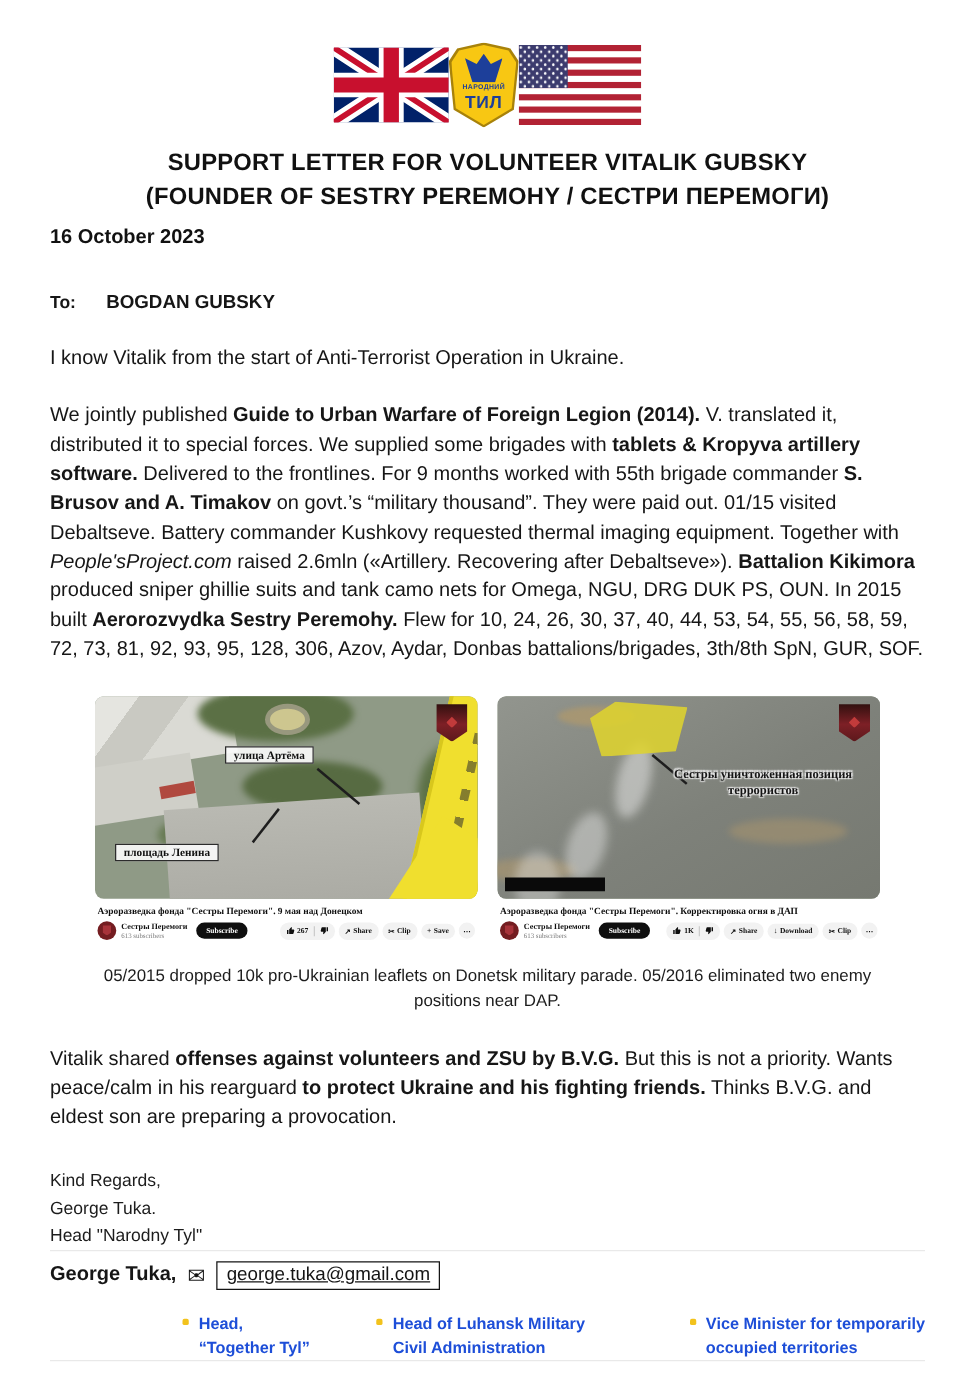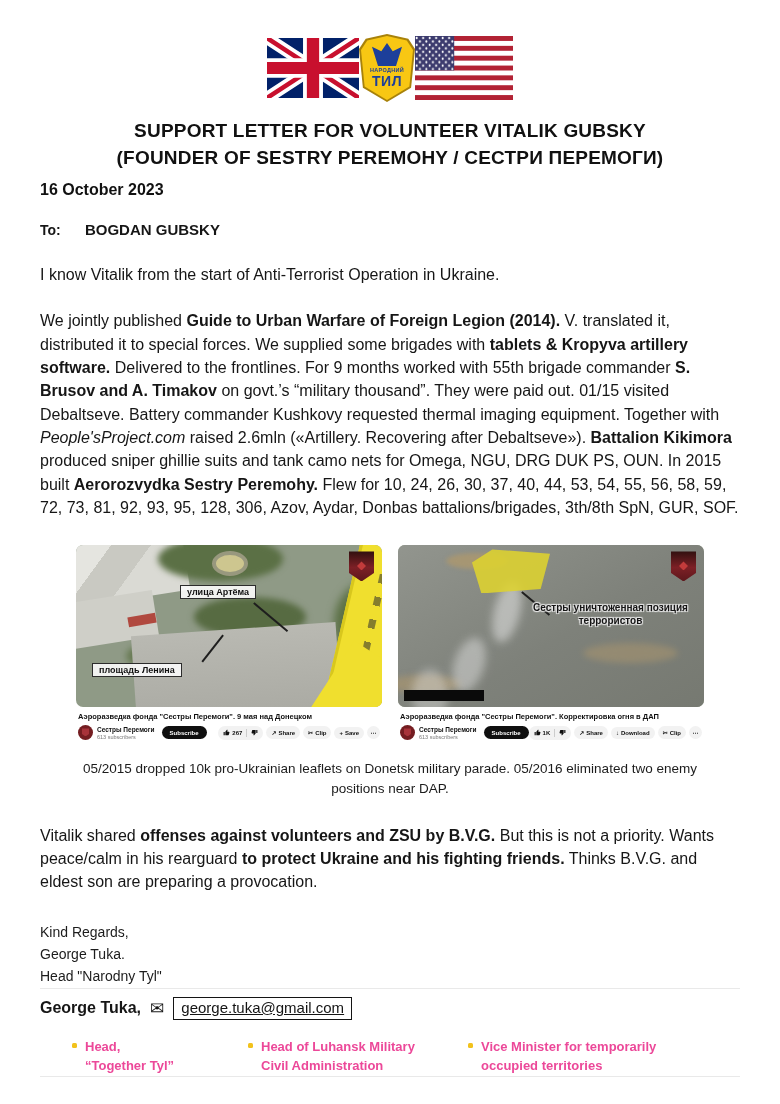--- a/index.html
+++ b/index.html
@@ -19,29 +19,29 @@
   .badge-emblem { position:absolute; left:13px; top:9px; width:30px; height:23px; background:#1d3f9a;
     clip-path:polygon(50% 0%, 69% 36%, 100% 16%, 80% 100%, 20% 100%, 0% 16%, 31% 36%); }
   .badge-text { position:absolute; left:0; right:0; top:34px; text-align:center; color:#1d3f9a; line-height:1.05; }
   .badge-text .b1 { display:block; font-size:5.5px; font-weight:700; letter-spacing:.3px; }
   .badge-text .b2 { display:block; font-size:14px; font-weight:800; letter-spacing:.5px; }
 
   .title { text-align:center; font-size:19px; line-height:1.4; font-weight:800; letter-spacing:.2px; color:#111; }
   .date { font-size:16px; font-weight:700; margin-top:10px; color:#111; }
 
   
-  .to-line { margin-top:22px; font-size:15px; }
+  .to-line { margin-top:34px; font-size:15px; }
   .to-label { font-weight:600; font-size:14px; margin-right:20px; }
   .to-name { font-weight:800; }
   .intro { margin-top:28px; font-size:16px; }
   .body-par { margin-top:25px; font-size:16px; line-height:1.46; }
 
   
   .videos { display:flex; justify-content:center; gap:16px; margin-top:26px; }
-  .video-card { width:306px; }
+  .video-card { width:306px;font-family:Liberation Serif, serif; }
   .thumb { position:relative; width:306px; height:162px; overflow:hidden; border-radius:7px; background:#8f9a86; cursor:pointer; }
   .thumb > div { position:absolute; }
 
   
   .tl-bldg1 { left:-8px; top:-10px; width:118px; height:64px; background:linear-gradient(135deg,#e5e5e0 0 30%,#c9c9c2 30% 55%,#dadad4 55%); transform:rotate(-9deg); }
   .tl-bldg2 { left:-12px; top:52px; width:92px; height:46px; background:#cfcfc8; transform:rotate(-9deg); }
   .tl-red   { left:52px; top:70px; width:28px; height:10px; background:#b0493f; transform:rotate(-10deg); }
   .tl-green1 { left:82px; top:-8px; width:125px; height:44px; background:#5b7045; border-radius:50%; filter:blur(3px); }
   .tl-green2 { left:118px; top:52px; width:112px; height:40px; background:#576b42; border-radius:50%; filter:blur(3px); }
   .tl-green3 { left:50px; top:96px; width:72px; height:30px; background:#61754b; border-radius:50%; filter:blur(3px); opacity:.85; }
@@ -102,21 +102,21 @@
   .rule1 { margin-top:30px; }
   .rule2 { margin-top:18px; }
 
   .contact-row { display:flex; align-items:center; gap:9px; margin-top:8px; }
   .contact-name { font-size:16px; font-weight:800; }
   .email-icon { font-size:17px; line-height:1; }
   .email-box { border:1.6px solid #141414; padding:1px 7px 2px; }
   .email-box a { color:#141414; font-size:15px; text-decoration:underline; }
 
   .roles { display:flex; margin-top:17px; padding-left:32px; }
-  .role { display:flex; gap:8px; font-size:13px; font-weight:700; line-height:1.5; color:#ec4899; }
+  .role { display:flex; gap:8px; font-size:13px; font-weight:700; line-height:1.5; color:#1d4ed8;justify-content:flex-end; }
   .role .bullet { width:5px; height:5px; background:#f2c21c; border-radius:1.5px; margin-top:6px; flex:none; }
   .role-1 { width:176px; }
   .role-2 { width:272px; }
   .role-3 { flex:1; }
 </style>
 </head>
 <body>
 
 <div class="page">
 

